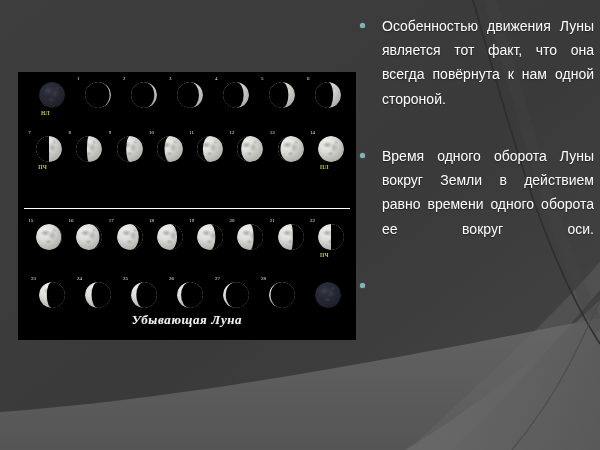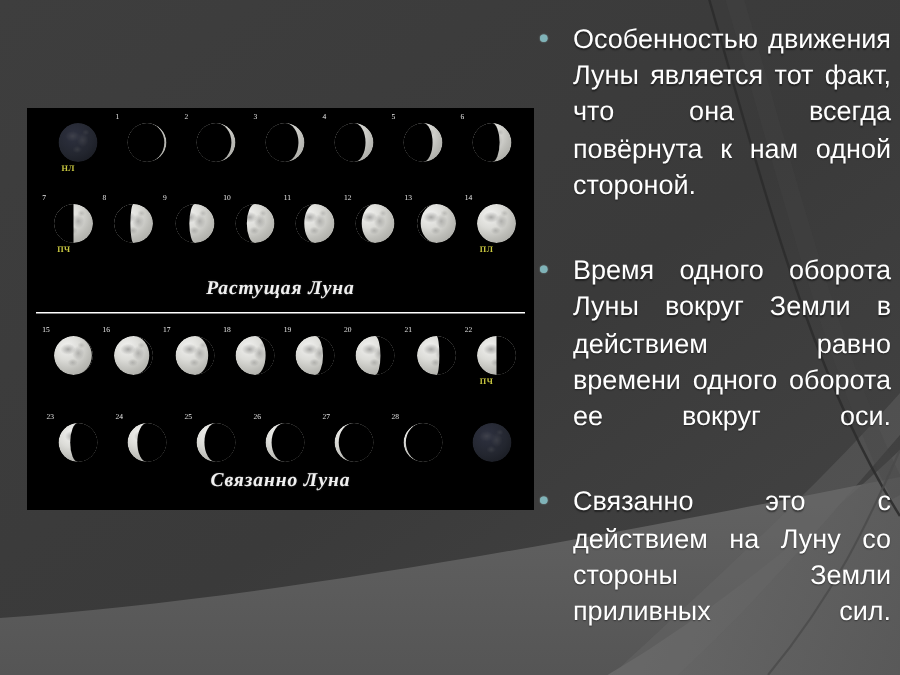--- a/index.html
+++ b/index.html
@@ -114,21 +114,21 @@
     left: 4px; top: 9px;
     width: 5px; height: 5px;
     border-radius: 50%;
     background: #7fb3b8;
     box-shadow: 0 0 1px rgba(180,220,225,.8);
   }
   .bullet-text {
     display: block;
     color: #ffffff;
     font-family: "Liberation Sans", sans-serif;
-    font-size: 18px;
+    font-size: 14px;
     line-height: 24.2px;
     text-align: justify;
     text-justify: inter-word;
     letter-spacing: 0px;
     text-shadow: 0 1px 1px rgba(0,0,0,.45);
   }
   .bullet-text::after { content: ""; display: inline-block; width: 100%; }
 </style>
 </head>
 <body>
@@ -312,21 +312,20 @@
         <span class="phase-cell" style="left: 290.875px;">
           <span class="phase-num">14</span>
           <span class="moon">
             <span class="disc"></span>
             <span class="mare"></span>
           </span>
           <span class="label-y" style="left: 11px; top: 34px;">ПЛ</span>
         </span>
       </div>
 
-    <div class="band-caption" style="top:112px;">Растущая Луна</div>
     <div id="divider-line"></div>
 
     <div class="phase-row" style="top:146px;">
         <span class="phase-cell" style="left: 9.125px;">
           <span class="phase-num">15</span>
           <span class="moon">
             <span class="disc"></span>
             <span class="mare"></span>
             <svg width="26" height="26" viewBox="0 0 26 26" style="position: absolute; top: 0px; left: 0px;">
               <path d="M 13,0 A 13,13 0 0 1 13,26 A 12.22,13 0 0 0 13,0 Z" fill="#000000"></path>
@@ -468,31 +467,30 @@
           </span>
         </span>
         <span class="phase-cell" style="left: 288px;">
           <span class="moon newmoon">
             <span class="disc"></span>
             <span class="mare"></span>
           </span>
         </span>
       </div>
 
-    <div class="band-caption" style="top:240px;">Связанно Луна</div>
+    <div class="band-caption" style="top:240px;">Убывающая Луна</div>
   </div>
 
   <div id="bullets">
     <div class="bullet">
       <span class="bullet-dot"></span>
       <span class="bullet-text">Особенностью движения Луны является тот факт, что она всегда повёрнута к нам одной стороной.</span>
     </div>
     <div class="bullet">
       <span class="bullet-dot"></span>
       <span class="bullet-text">Время одного оборота Луны вокруг Земли в действием равно времени одного оборота ее вокруг оси.</span>
     </div>
     <div class="bullet">
       <span class="bullet-dot"></span>
-      <span class="bullet-text">Связанно это с действием на Луну со стороны Земли приливных сил.</span>
     </div>
   </div>
 
 </div>
 
 </body></html>

